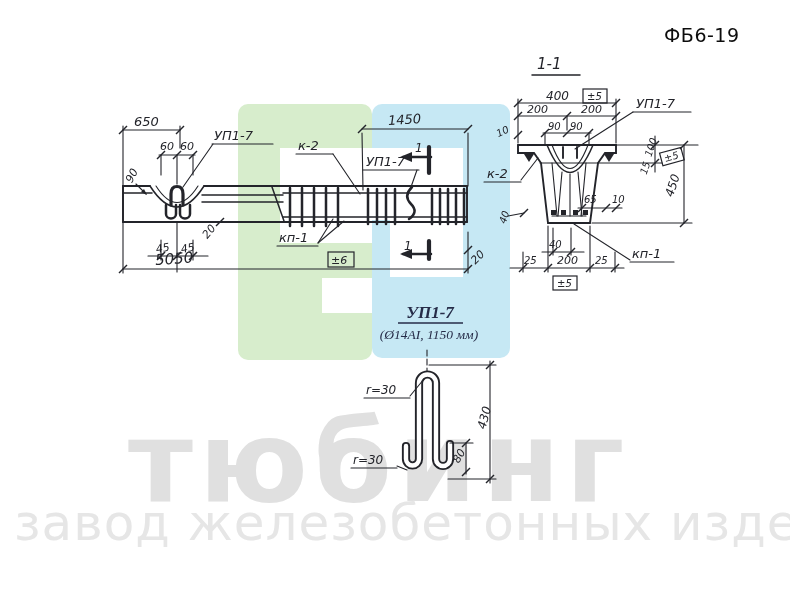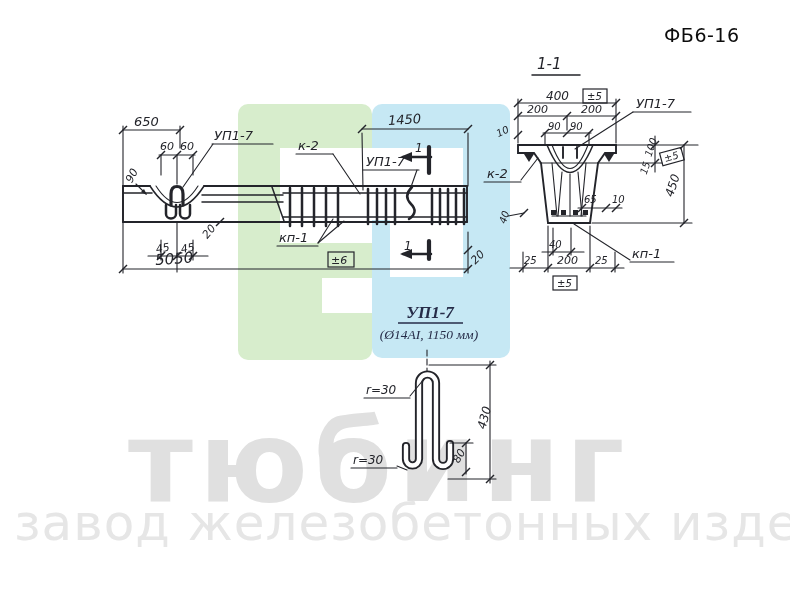--- a/index.html
+++ b/index.html
@@ -349,14 +349,14 @@
 
         <path class="ink w1" d="M450,443 H473"></path>
         <path class="ink w1" d="M466,443 V474"></path>
         <path class="tk" d="M462,447 L470,439"></path>
           <path class="tk" d="M462,476 L470,468"></path>
         <text class="t11" x="452" y="462" transform="rotate(-60 457 457)">80</text>
       </g>
     </g>
   </svg>
 
-  <div class="code">ФБ6-16</div>
+  <div class="code">ФБ6-19</div>
 </div>
 
 </body></html>

